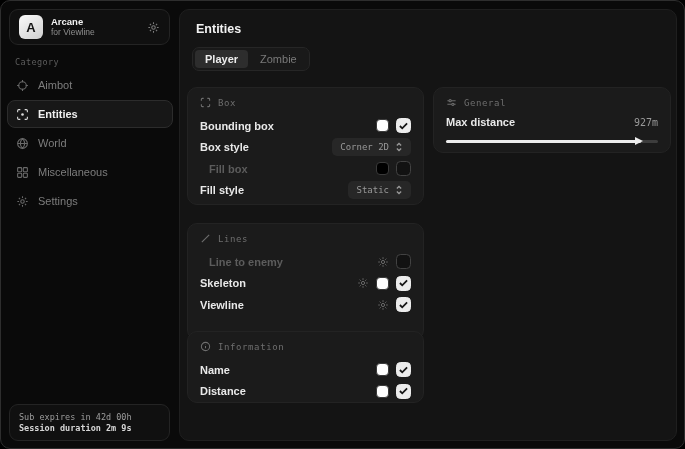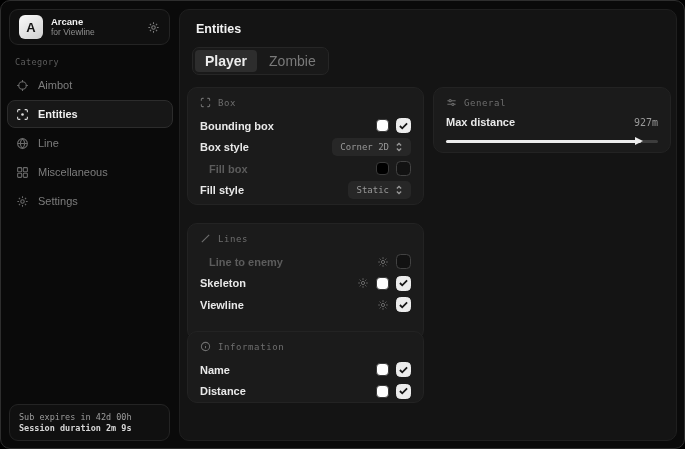--- a/index.html
+++ b/index.html
@@ -54,21 +54,21 @@
   
   .main-card {
     position:absolute; left:178px; top:8px; right:7px; bottom:7px;
     background:#141414; border:1px solid #1f1f1f; border-radius:10px;
   }
   .page-title { position:absolute; left:16px; top:12px; font-size:12.5px; font-weight:bold; color:#f2f2f2; }
   .tabs {
     position:absolute; left:12px; top:37px; display:inline-flex; gap:2px;
     background:#191919; border:1px solid #262626; border-radius:7px; padding:2px;
   }
-  .tab { padding:3px 10px; border-radius:4px; font-size:14px; color:#7a7a7a; cursor:pointer; }
+  .tab { padding:3px 10px; border-radius:4px; font-size:11px; color:#7a7a7a; cursor:pointer; }
   .tab.active { background:#2d2d2d; color:#ededed; font-weight:bold; }
 
   .panel {
     position:absolute; background:#1b1b1b; border:1px solid #232323; border-radius:10px;
     padding:9px 12px;
   }
   .panel-box  { left:7px;  top:77px;  width:237px; height:118px; }
   .panel-lines{ left:7px;  top:213px; width:237px; height:117px; }
   .panel-info { left:7px;  top:321px; width:237px; height:72px; }
   .panel-gen  { left:253px; top:77px; width:238px; height:66px; }
@@ -151,21 +151,21 @@
         </span>
         <span>Entities</span>
       </div>
       <div class="nav-item">
         <span class="nicon">
           <svg width="13" height="13" viewBox="0 0 24 24" fill="none" stroke="currentColor" stroke-width="2">
             <circle cx="12" cy="12" r="9"></circle>
               <path d="M3 12h18M12 3c2.6 2.5 4 5.6 4 9s-1.4 6.5-4 9c-2.6-2.5-4-5.6-4-9s1.4-6.5 4-9z"></path>
           </svg>
         </span>
-        <span>Line</span>
+        <span>World</span>
       </div>
       <div class="nav-item">
         <span class="nicon">
           <svg width="13" height="13" viewBox="0 0 24 24" fill="none" stroke="currentColor" stroke-width="2">
             <rect x="3" y="3" width="7.5" height="7.5" rx="1.5"></rect>
               <rect x="13.5" y="3" width="7.5" height="7.5" rx="1.5"></rect>
             <rect x="3" y="13.5" width="7.5" height="7.5" rx="1.5"></rect>
               <rect x="13.5" y="13.5" width="7.5" height="7.5" rx="1.5"></rect>
           </svg>
         </span>

